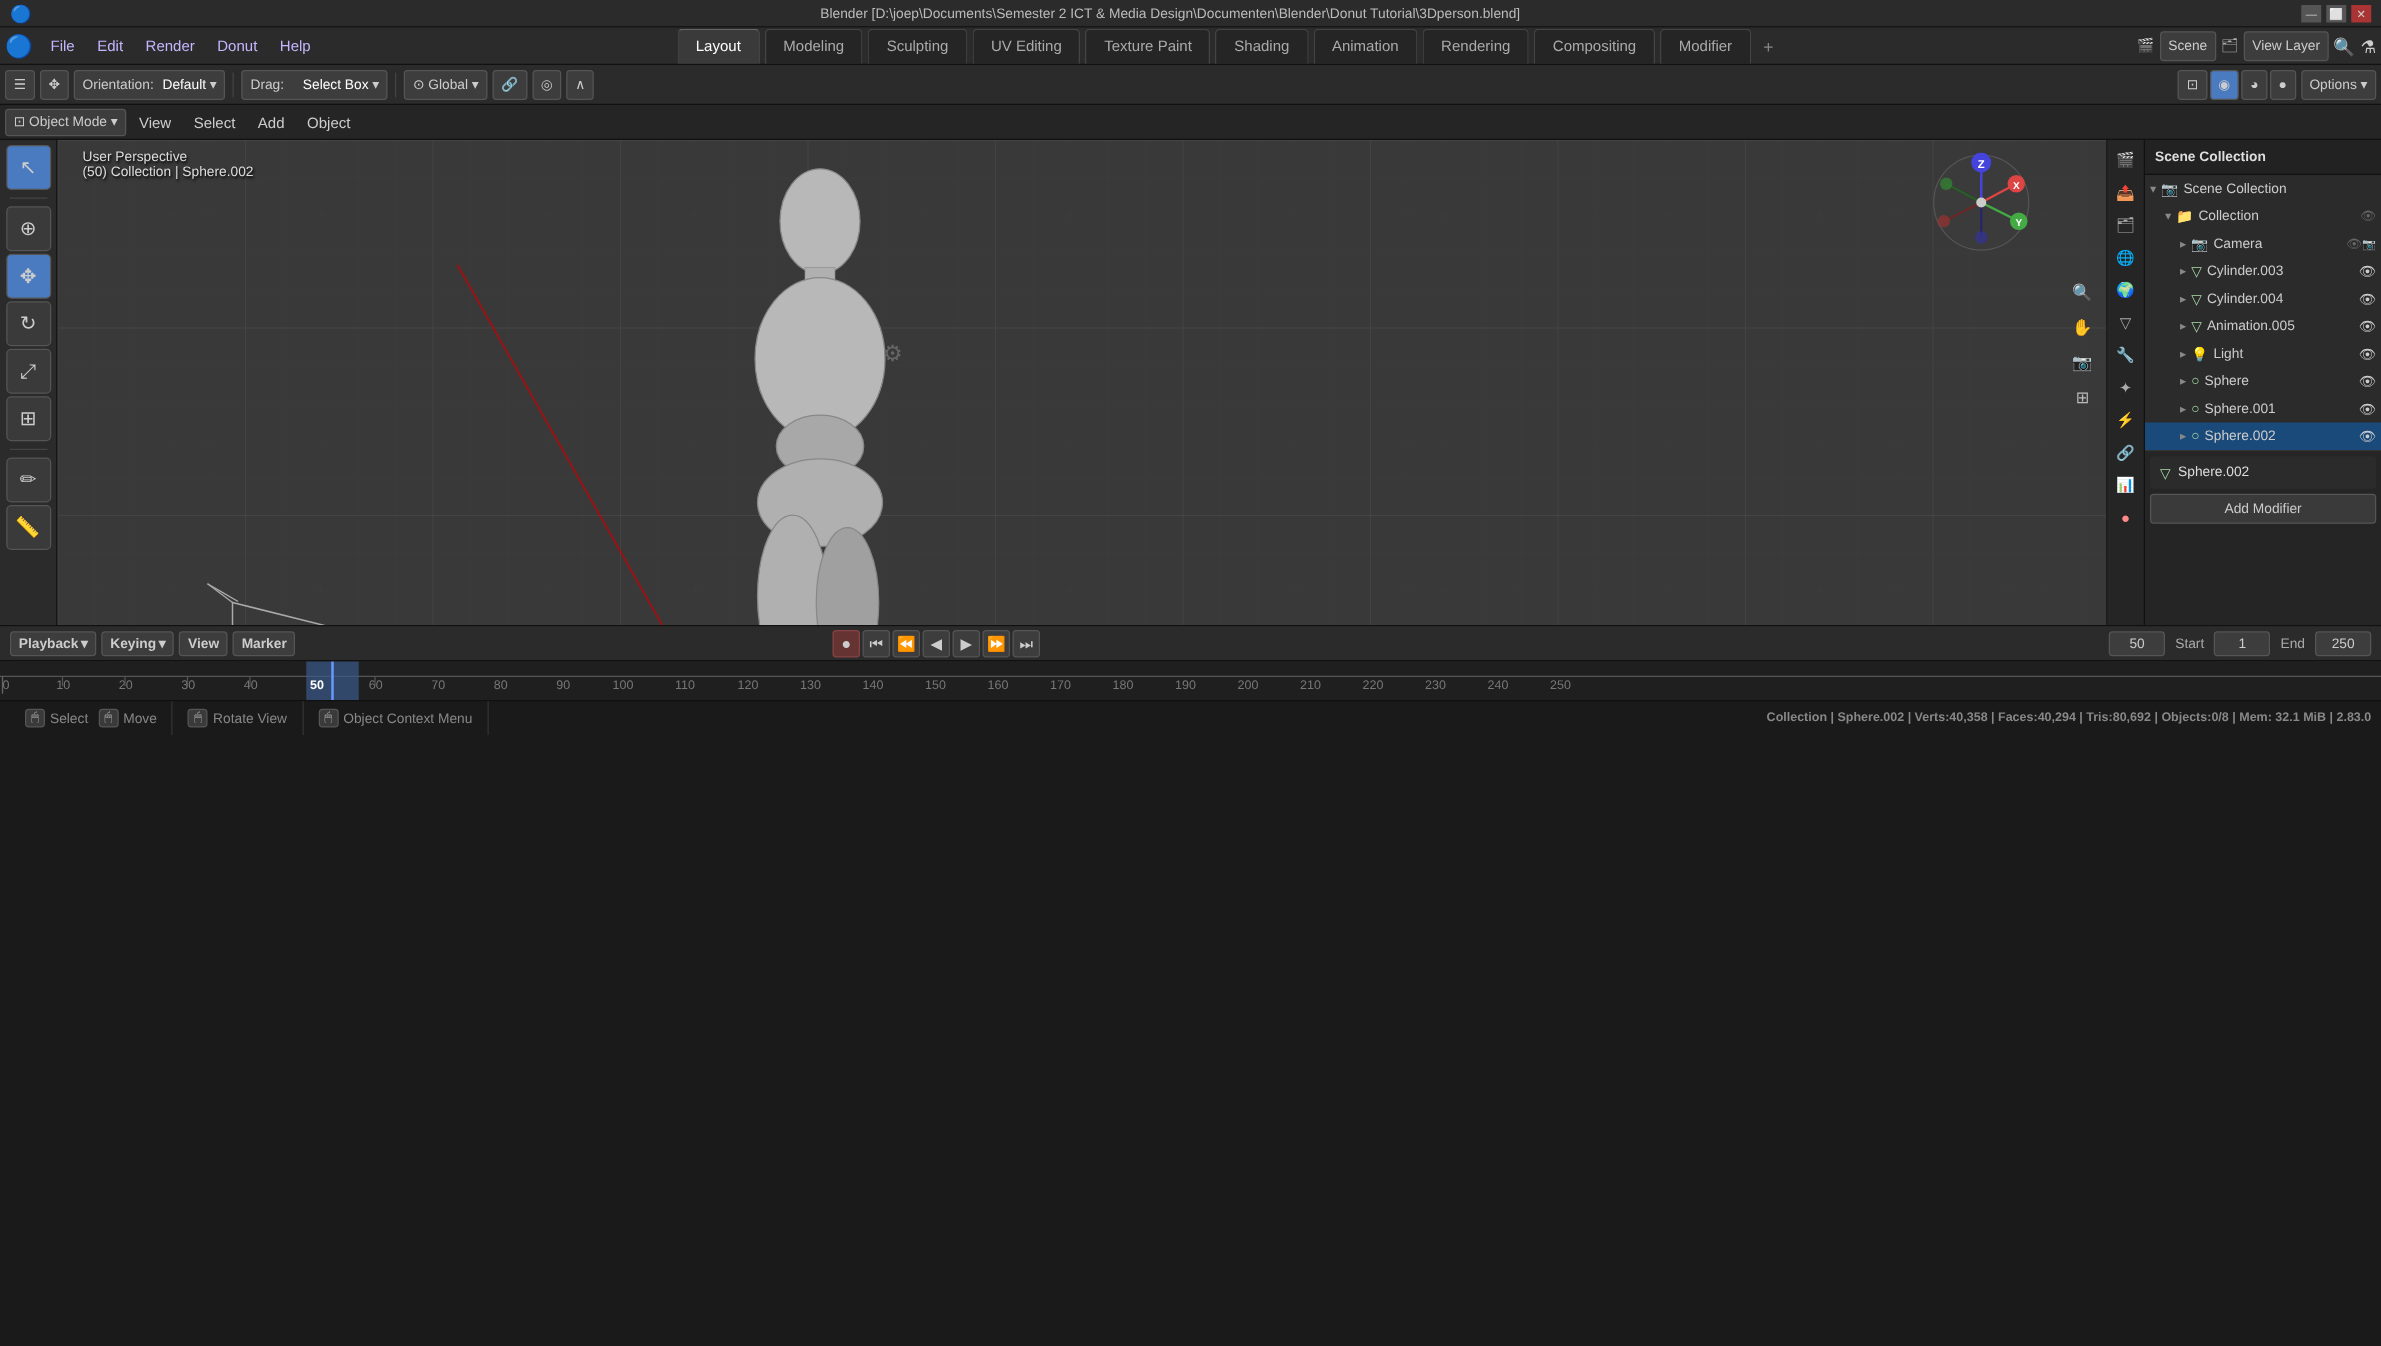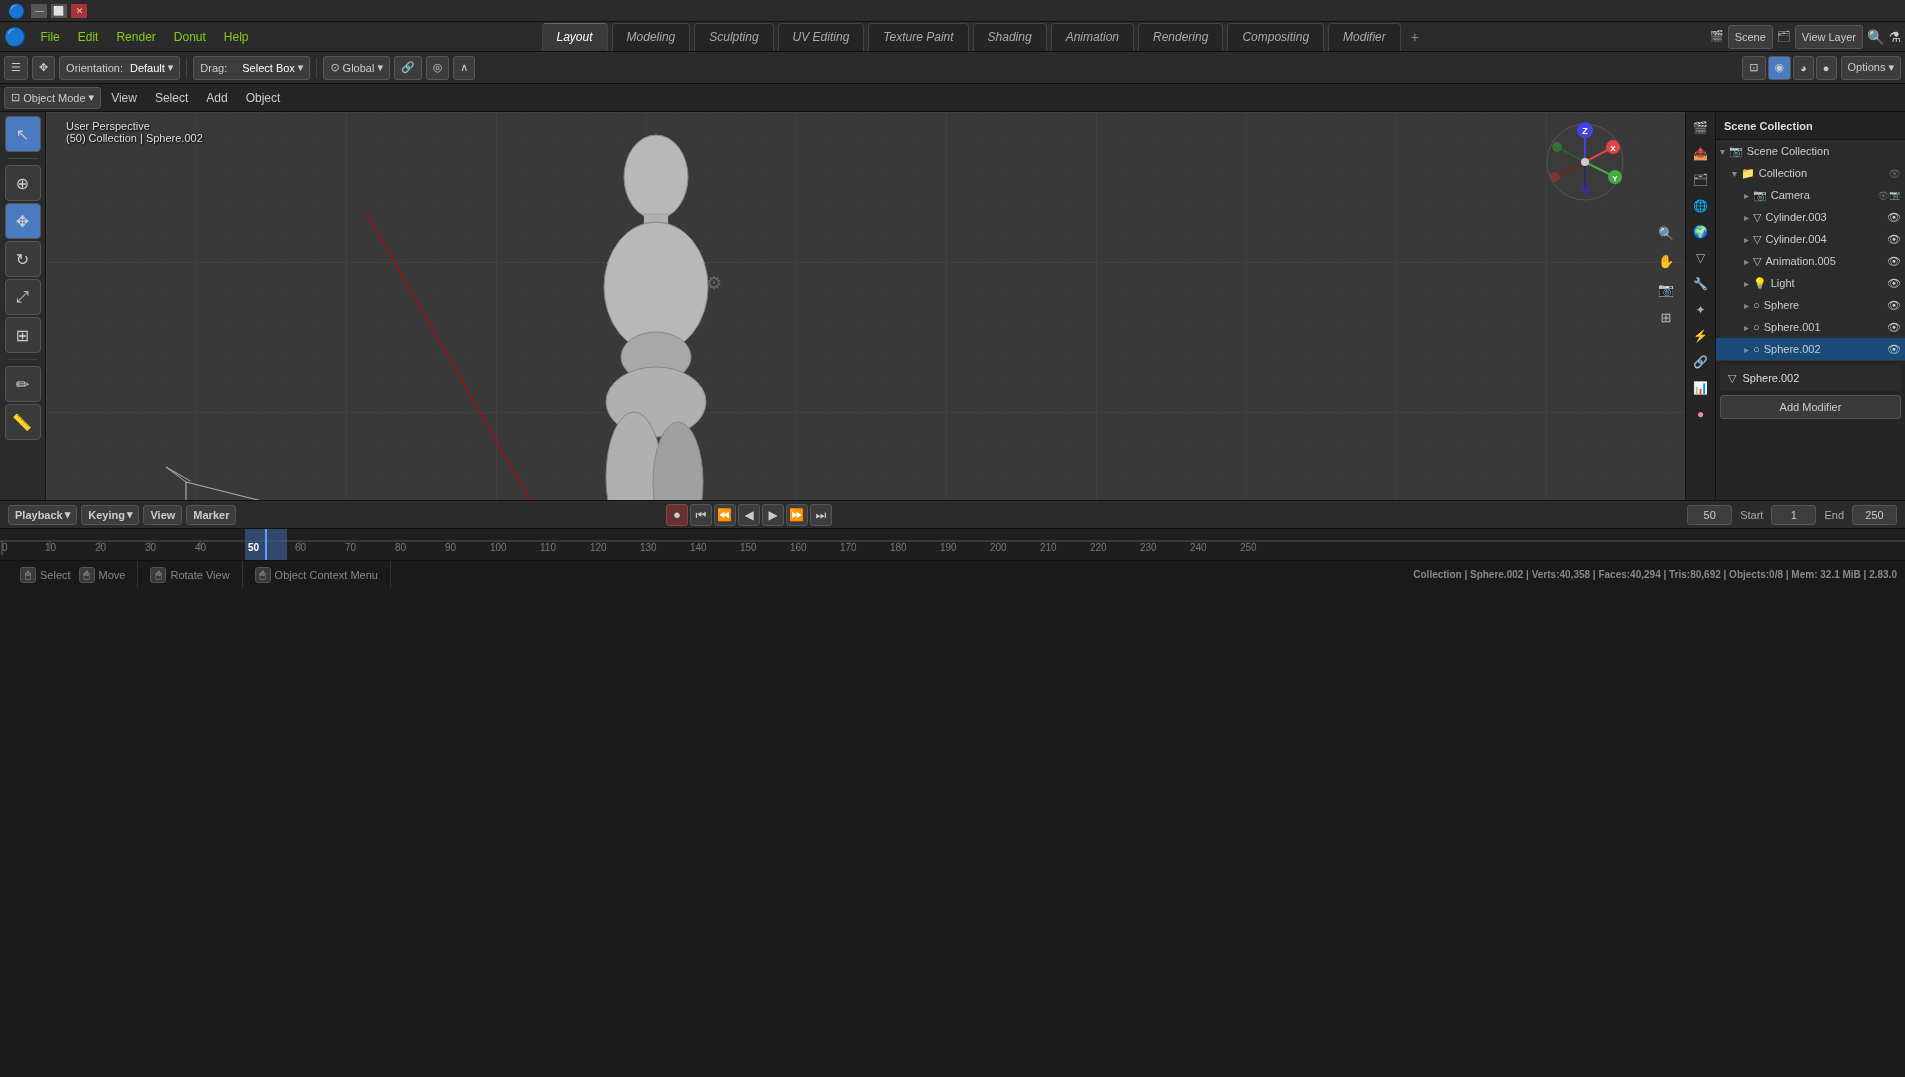--- a/index.html
+++ b/index.html
@@ -57,38 +57,37 @@
       gap: 2px;
     }
     .menu-item {
       padding: 2px 8px;
       height: 24px;
       display: flex;
       align-items: center;
       cursor: pointer;
       border-radius: 3px;
       font-size: 12px;
-      color: #84cc16;
+      color: #c4b5fd;
       white-space: nowrap;
     }
     .ws-tab {
       padding: 4px 14px;
       height: 28px;
       display: flex;
       align-items: center;
       cursor: pointer;
       border-radius: 4px 4px 0 0;
       font-size: 12px;
       color: #aaa;
       background: #252525;
       margin-left: 2px;
       border-top: 1px solid #444;
       border-left: 1px solid #444;
       border-right: 1px solid #444;
-      font-style: italic;
     }
     .ws-tab.active {
       background: #3a3a3a;
       color: #fff;
       border-top: 1px solid #666;
     }
     .ws-tab-add {
       padding: 4px 8px;
       height: 24px;
       display: flex;
@@ -479,20 +478,21 @@
       display: flex;
       flex: 1;
       overflow: hidden;
     }
   </style>
 </head>
 <body>
 
 <div id="title-bar">
   <span style="font-size:14px; margin-right:6px;">🔵</span>
+  <span class="title-text">Blender [D:\joep\Documents\Semester 2 ICT &amp; Media Design\Documenten\Blender\Donut Tutorial\3Dperson.blend]</span>
   <div class="window-controls">
     <span>—</span>
     <span>⬜</span>
     <span style="background:#aa3333;">✕</span>
   </div>
 </div>
 
 <div id="menu-bar">
   <span style="font-size:18px; margin-right:4px;">🔵</span>
   <span class="menu-item">File</span>

